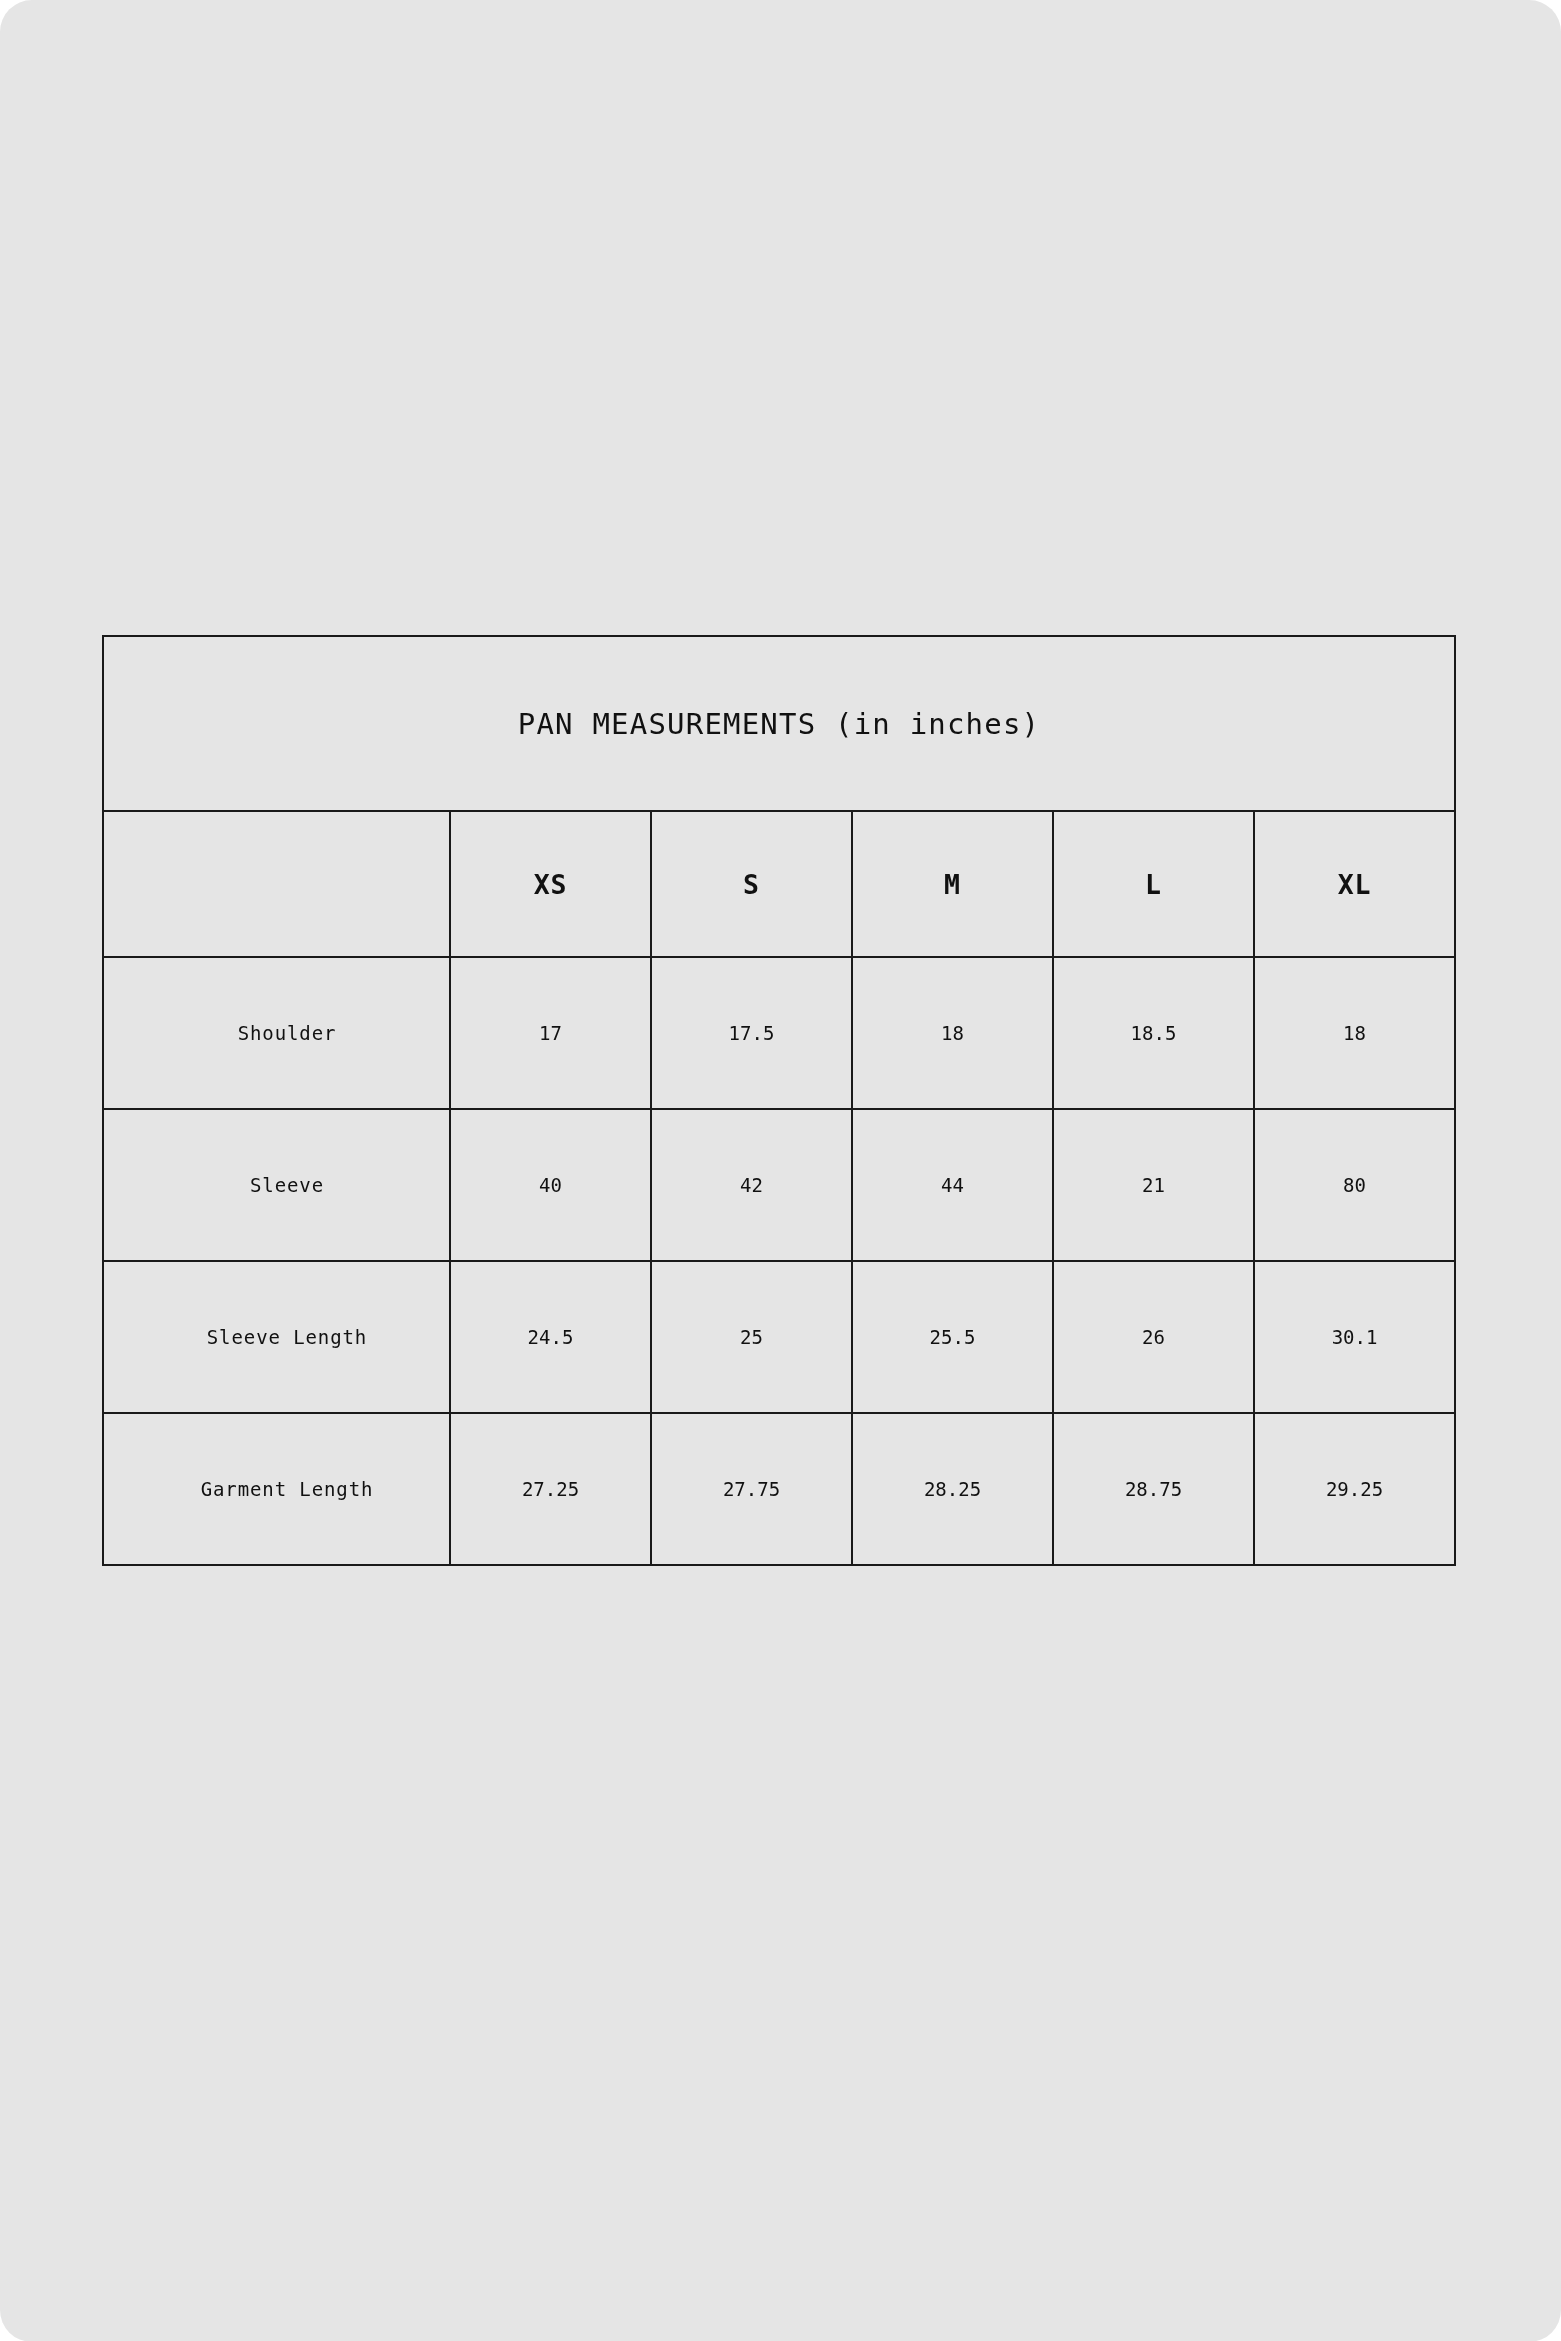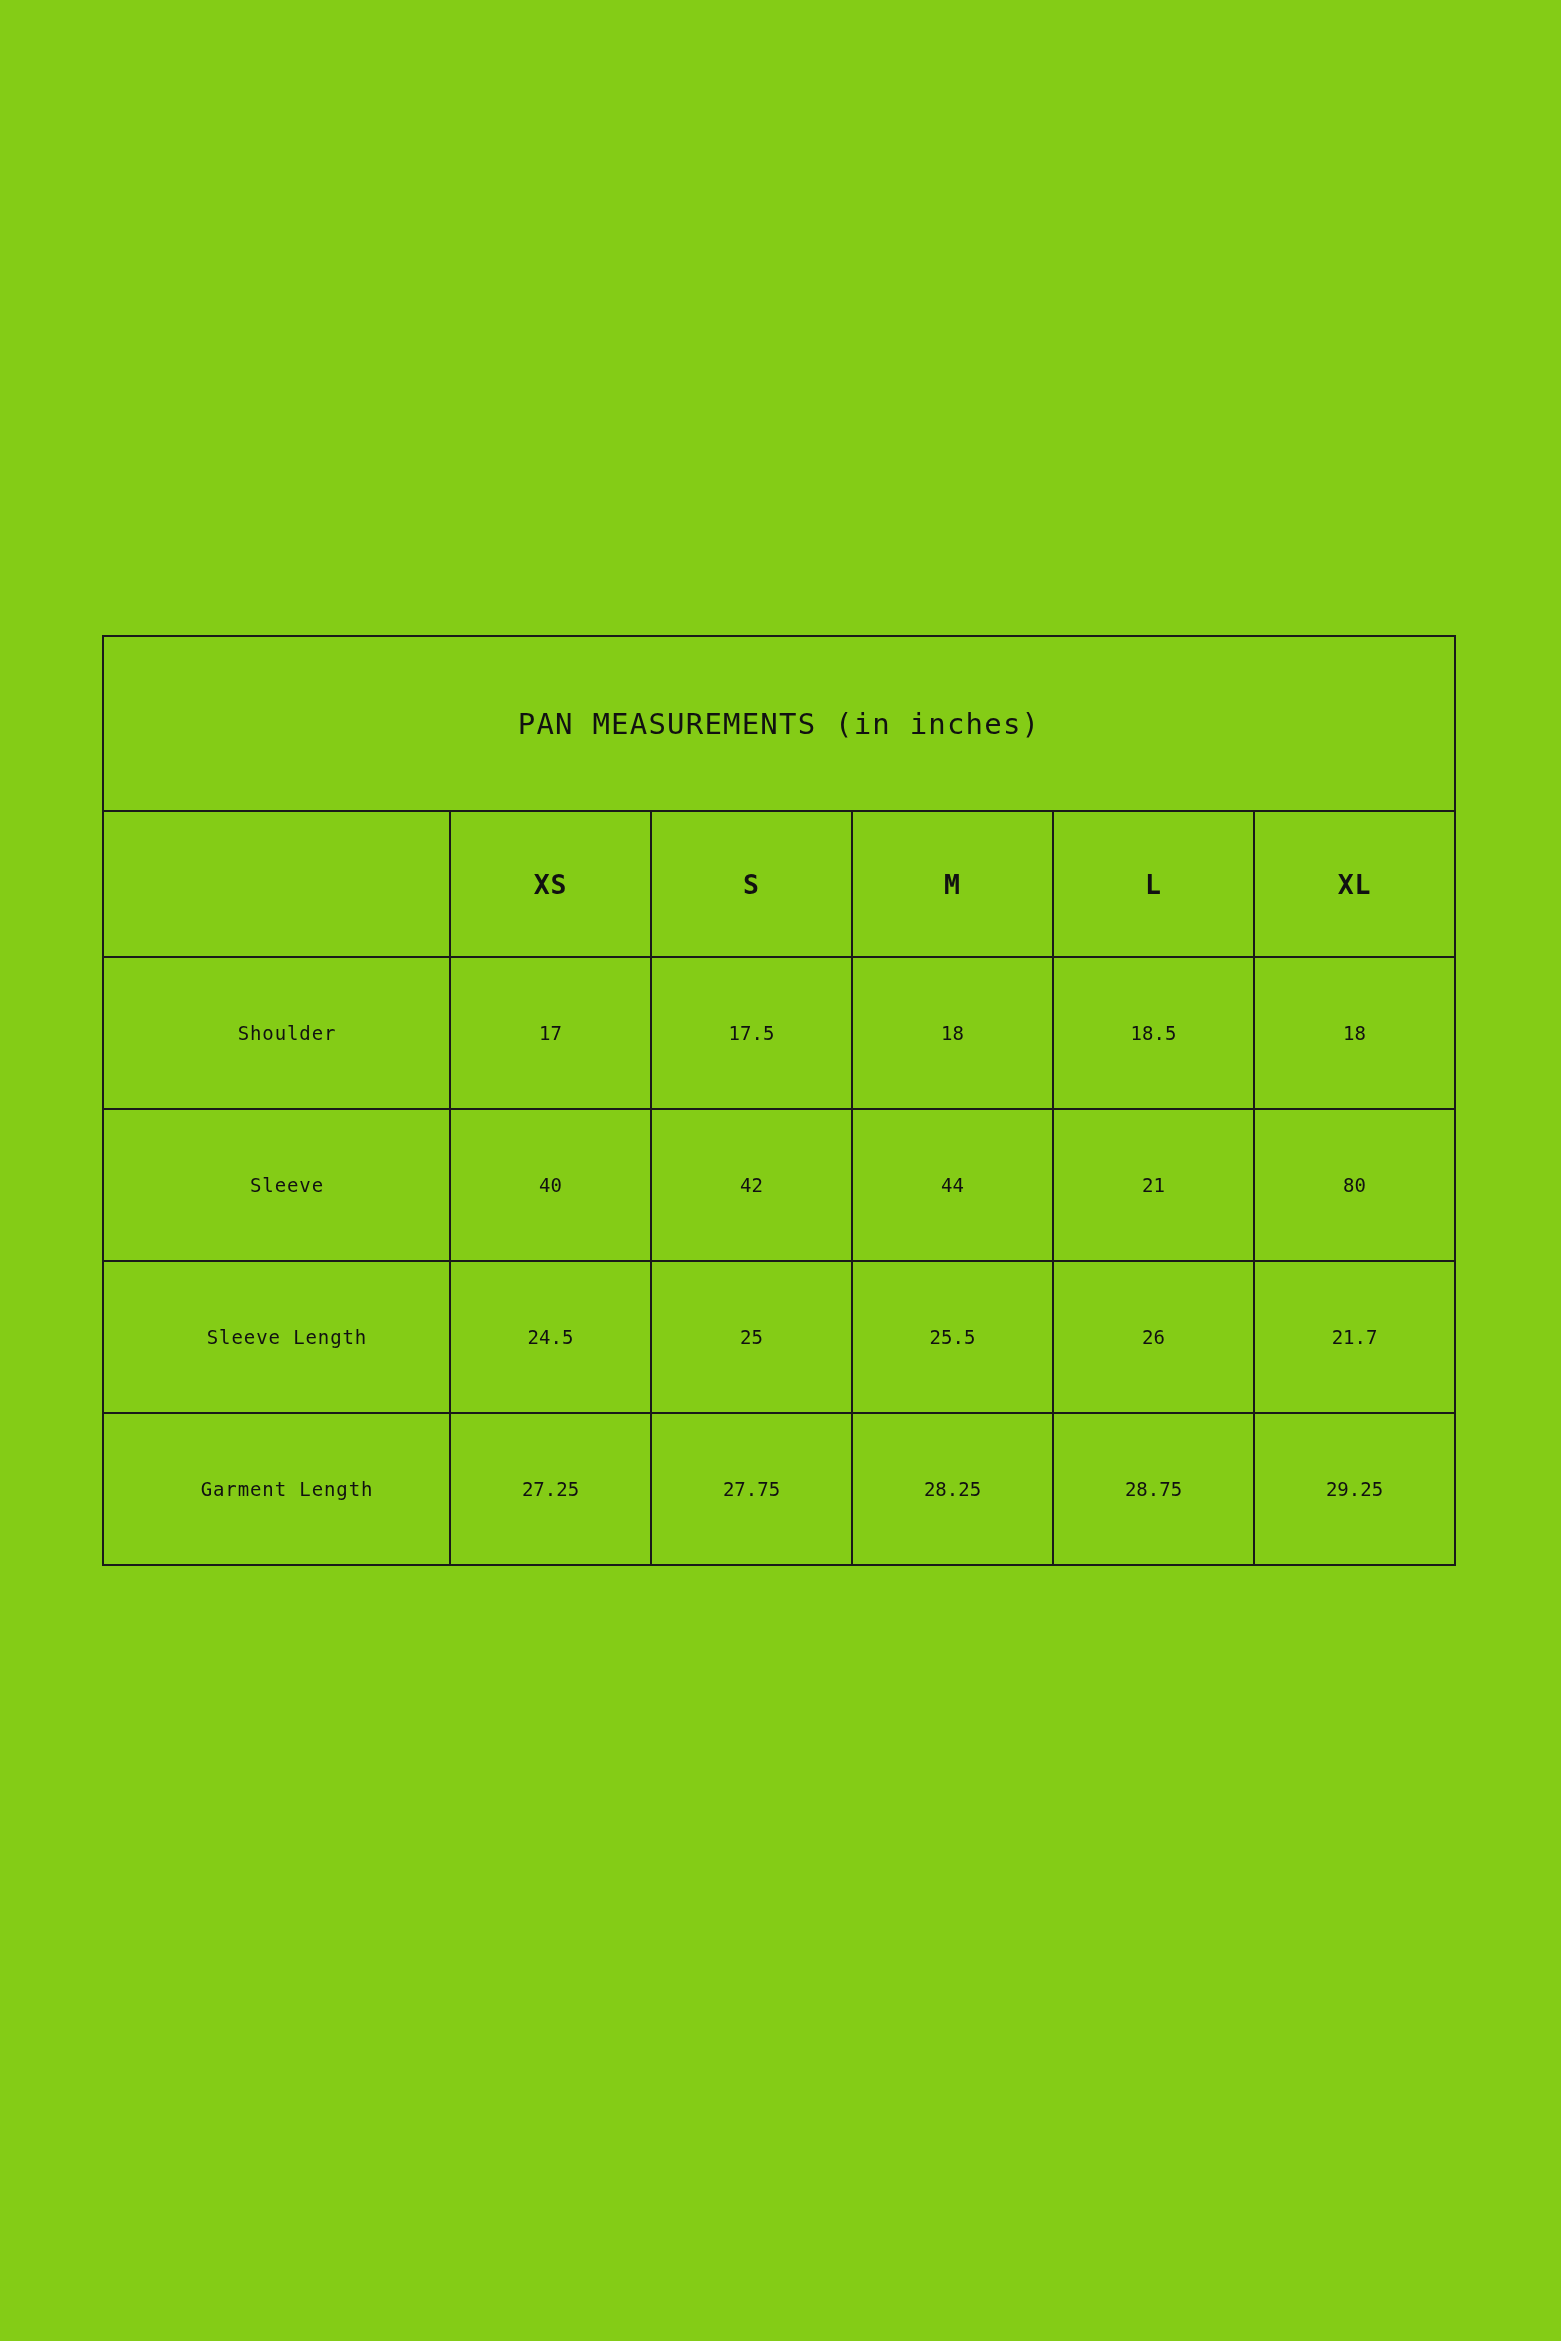--- a/index.html
+++ b/index.html
@@ -15,21 +15,22 @@
     position: relative;
     overflow: hidden;
   }
 
   .sheet {
     position: absolute;
     left: 0;
     top: 0;
     width: 1561px;
     height: 2342px;
-    background: #84cc16;
+    background: #e5e5e5;
+    border-radius: 32px;
   }
 
   .size-table {
     position: absolute;
     left: 102px;
     top: 635px;
     width: 1354px;
     border-collapse: collapse;
     table-layout: fixed;
   }
@@ -126,21 +127,21 @@
         <td>21</td>
         <td>80</td>
       </tr>
 
       <tr class="data-row">
         <td class="row-label">Sleeve Length</td>
         <td>24.5</td>
         <td>25</td>
         <td>25.5</td>
         <td>26</td>
-        <td>21.7</td>
+        <td>30.1</td>
       </tr>
 
       <tr class="data-row">
         <td class="row-label">Garment Length</td>
         <td>27.25</td>
         <td>27.75</td>
         <td>28.25</td>
         <td>28.75</td>
         <td>29.25</td>
       </tr>

